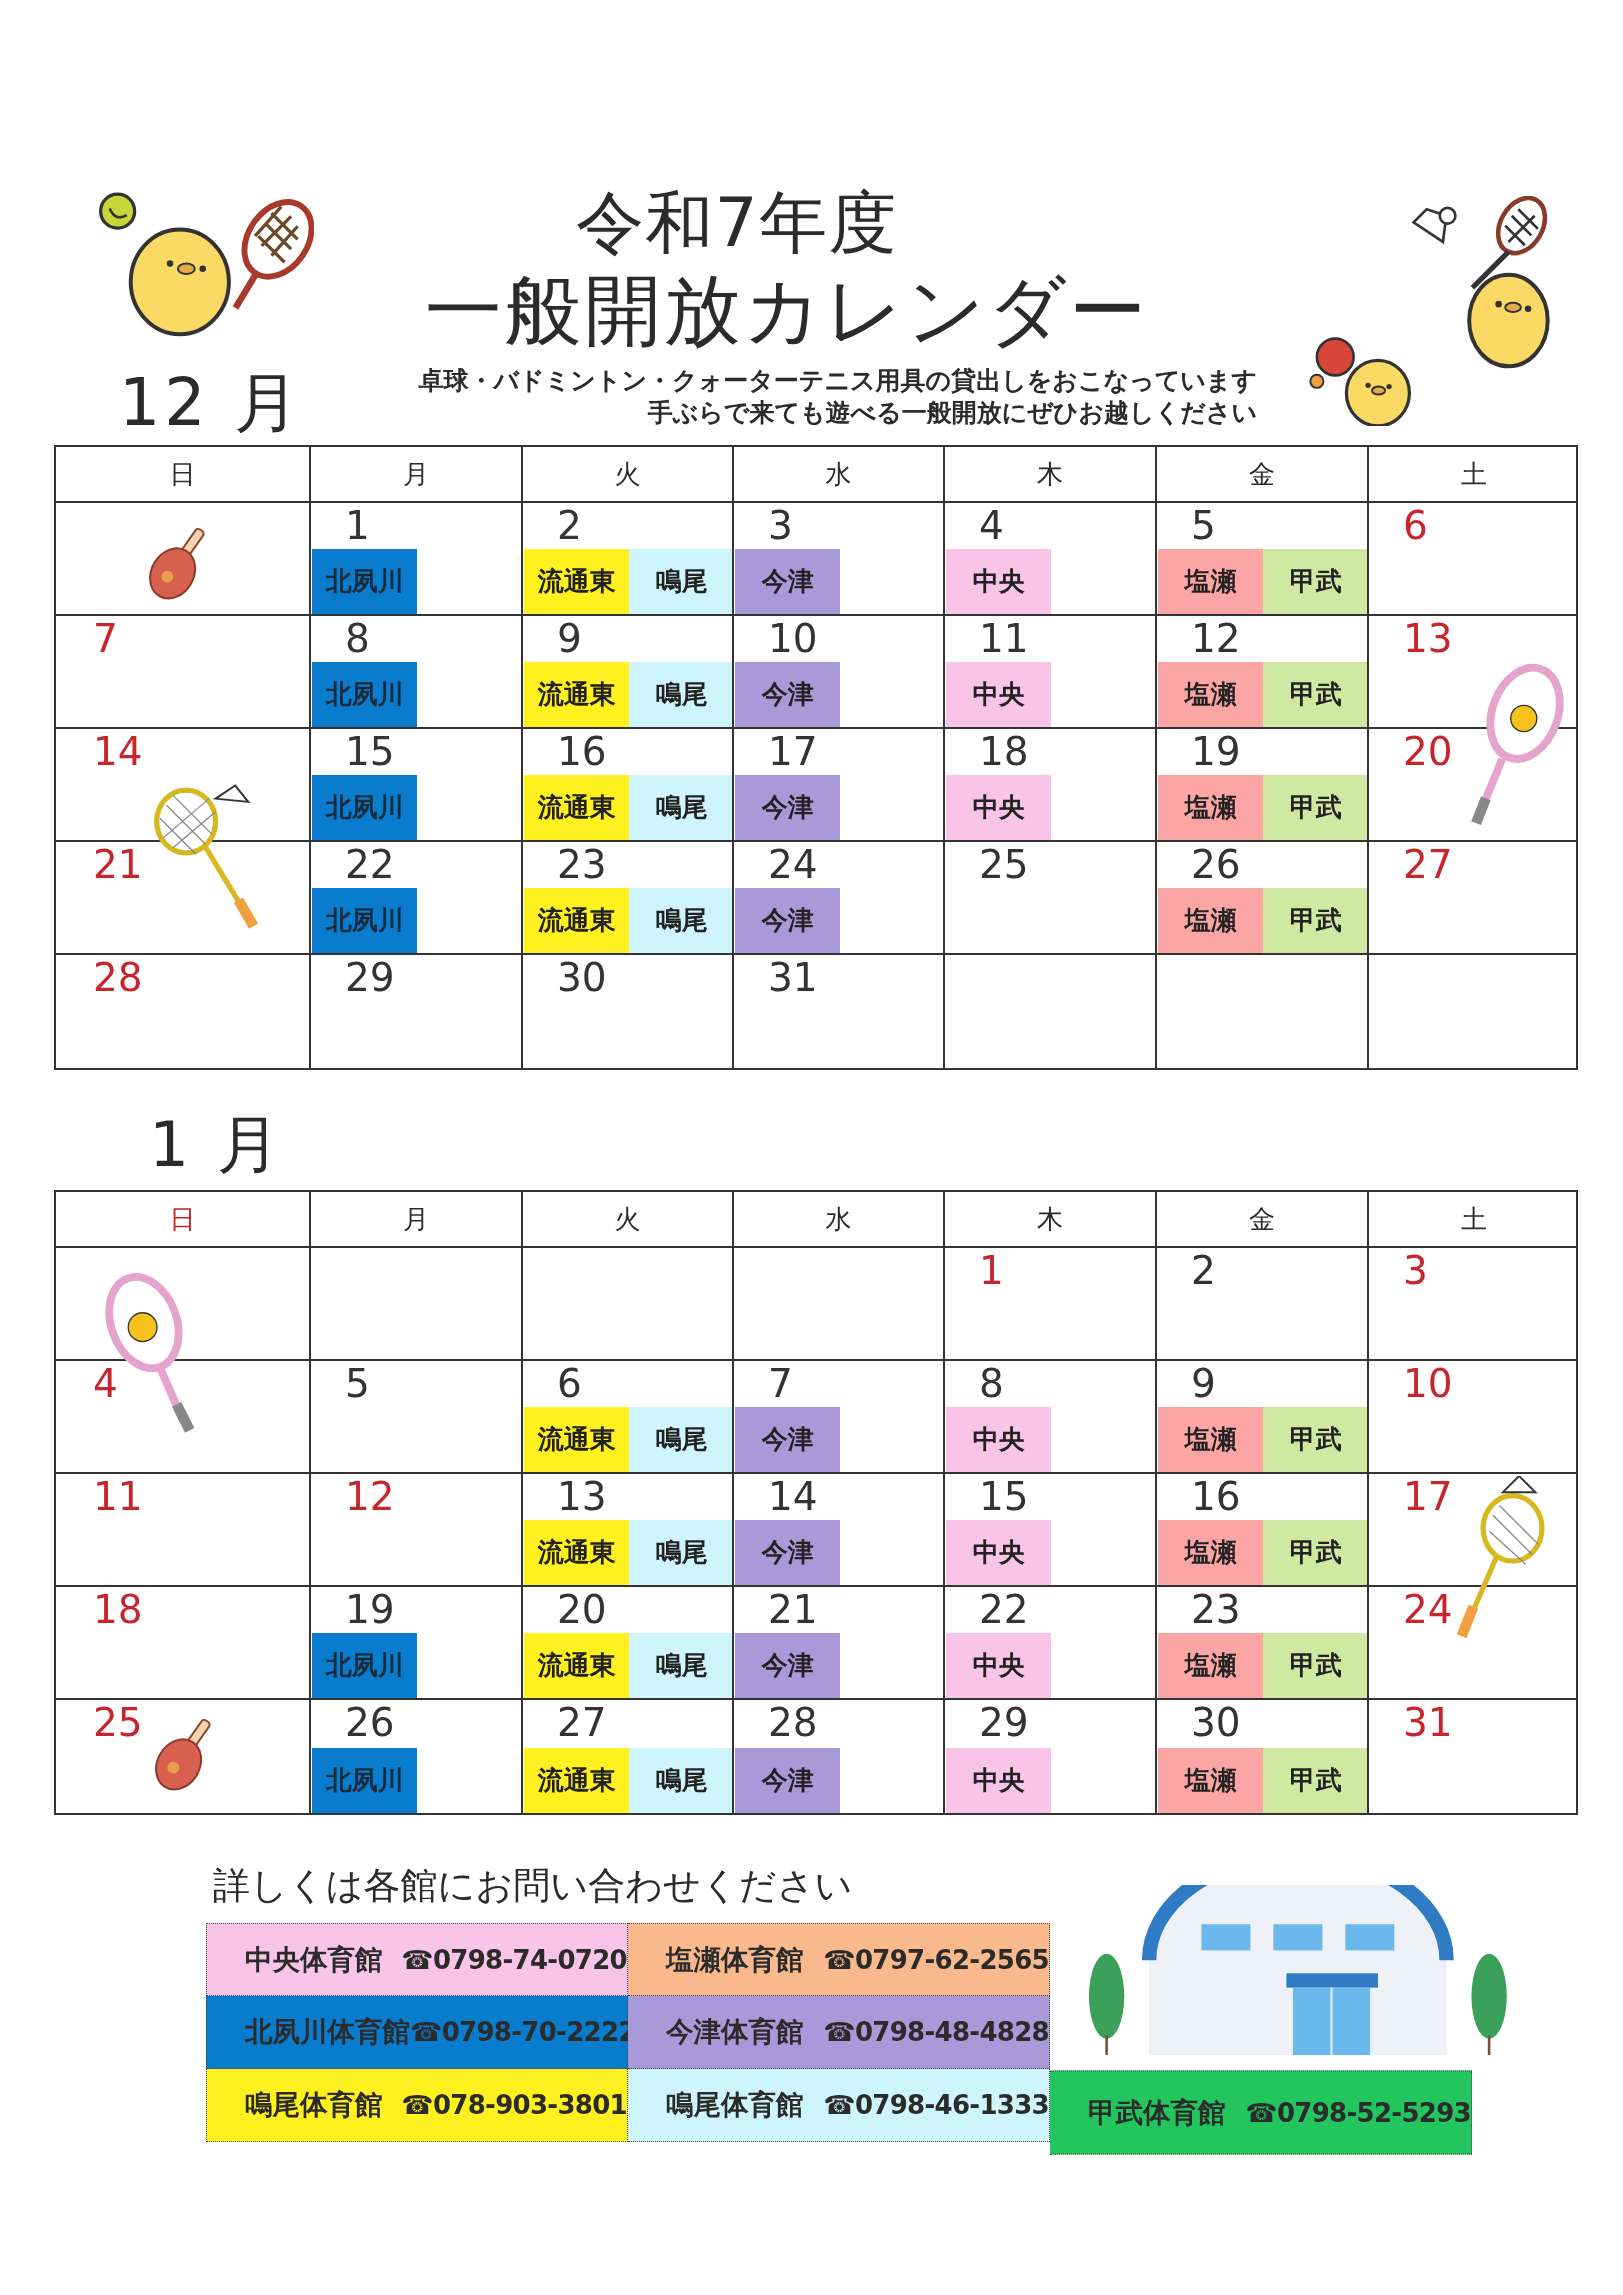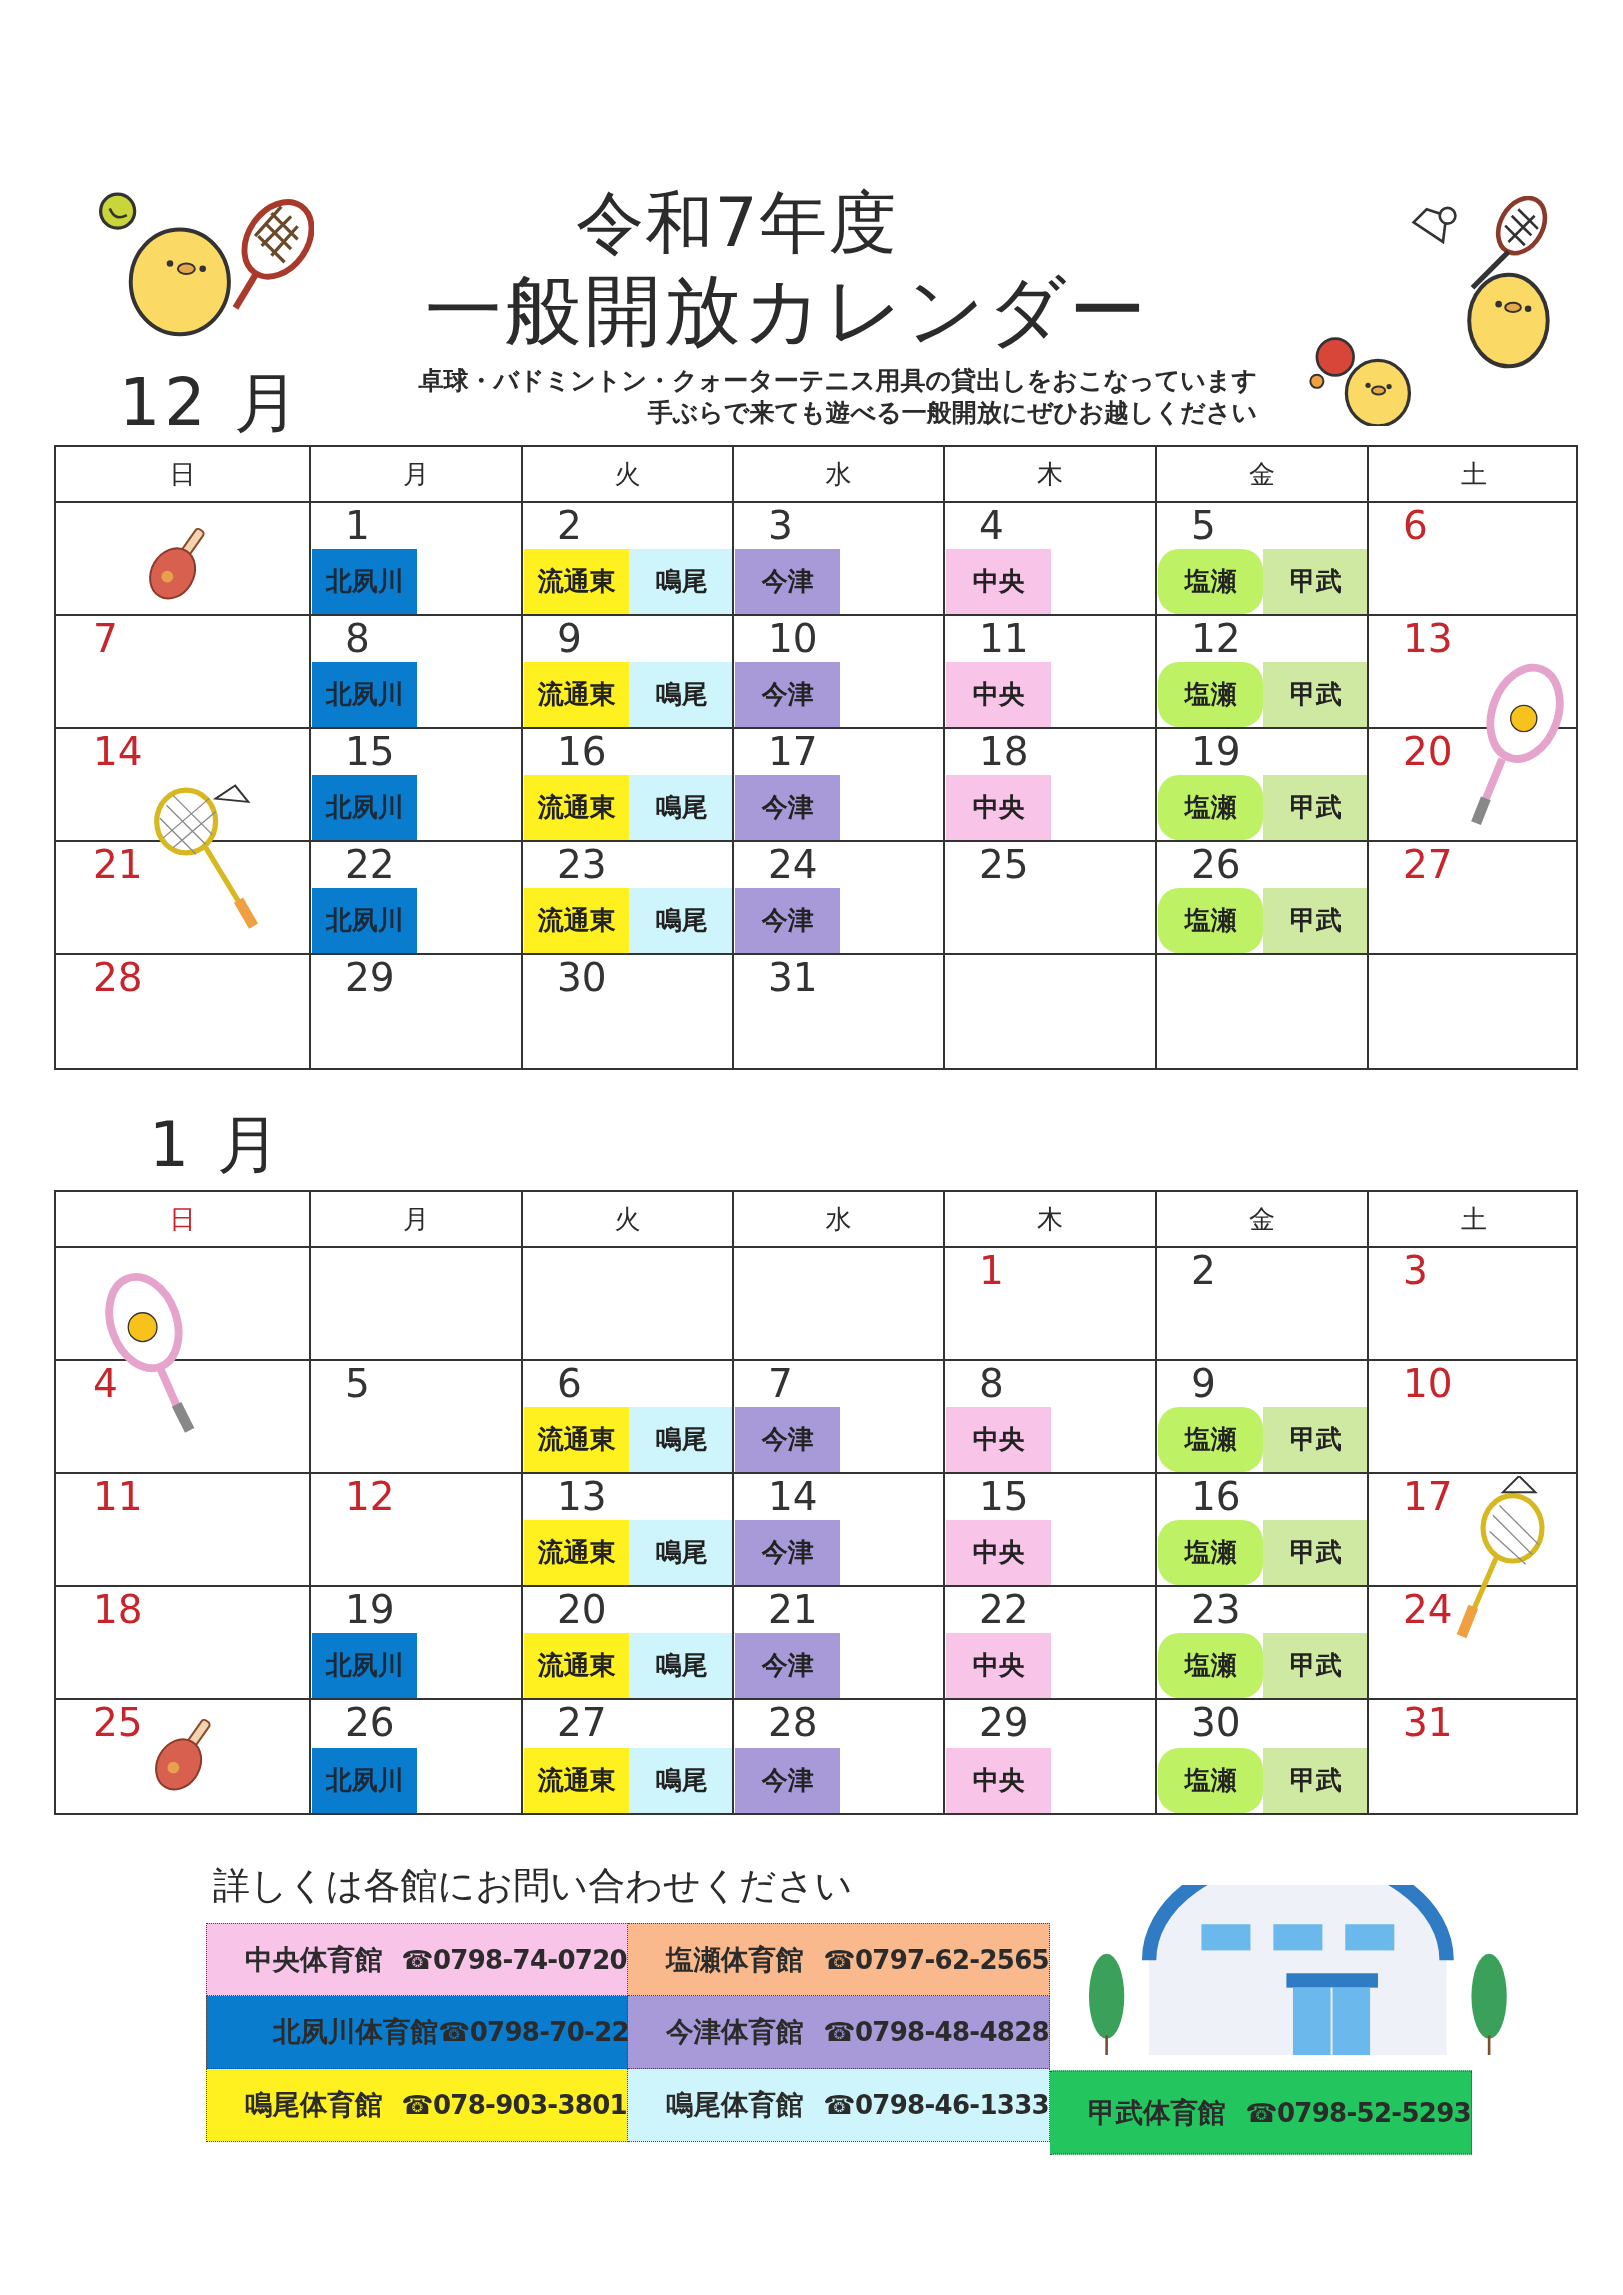--- a/index.html
+++ b/index.html
@@ -30,21 +30,21 @@
   .cal-day:first-child .daynum { left: 37px; }
   .daynum.red { color: #c8242b; }
   .tags { position: absolute; left: 1.3px; bottom: 0; height: 65px; display: flex; }
   .tag { width: 105px; height: 65px; display: flex; align-items: center; justify-content: center; font-size: 26px; font-weight: bold; color: #222; }
 
   .c-kitashuku { background: #0a7ccd; color: #1a2a3a; }
   .c-ryutsu { background: #fff01f; }
   .c-naruo { background: #cef5fb; }
   .c-imazu { background: #a89ad9; }
   .c-chuo { background: #f8c4e8; }
-  .c-shioze { background: #bef264; border-radius: 21px; }
+  .c-shioze { background: #fca5a5; }
   .c-koubu { background: #cfe8a2; }
 
   
   .contact-heading { left: 213px; top: 1867px; font-size: 37px; line-height: 1; white-space: nowrap; }
   .contacts { position: absolute; left: 206px; top: 1923px; }
   .crow { display: flex; height: 73px; }
   .ccell { width: 422px; height: 73px; display: flex; align-items: center; border: 1.3px dotted #444; border-top: none; border-left: none; }
   .crow:first-child .ccell { border-top: 1.3px dotted #444; }
   .ccell:first-child { border-left: 1.3px dotted #444; }
   .ccell .cname { width: 203px; padding-left: 38px; font-size: 27.5px; font-weight: bold; white-space: nowrap; }
@@ -521,21 +521,21 @@
       <div class="ccell" style="background: rgb(248, 196, 232);">
         <span class="cname">中央体育館</span>
         <span class="cphone"><span>☎</span><span>0798-74-0720</span></span>
       </div>
       <div class="ccell" style="background: rgb(249, 185, 140);">
         <span class="cname">塩瀬体育館</span>
         <span class="cphone"><span>☎</span><span>0797-62-2565</span></span>
       </div>
     </div>
     <div class="crow">
-      <div class="ccell" style="background: rgb(10, 124, 205); padding-left: 28px;">
+      <div class="ccell" style="background: rgb(10, 124, 205);">
         <span class="cname">北夙川体育館</span>
         <span class="cphone"><span>☎</span><span>0798-70-2222</span></span>
       </div>
       <div class="ccell" style="background: rgb(168, 154, 217);">
         <span class="cname">今津体育館</span>
         <span class="cphone"><span>☎</span><span>0798-48-4828</span></span>
       </div>
     </div>
     <div class="crow">
       <div class="ccell" style="background: rgb(255, 240, 31);">

